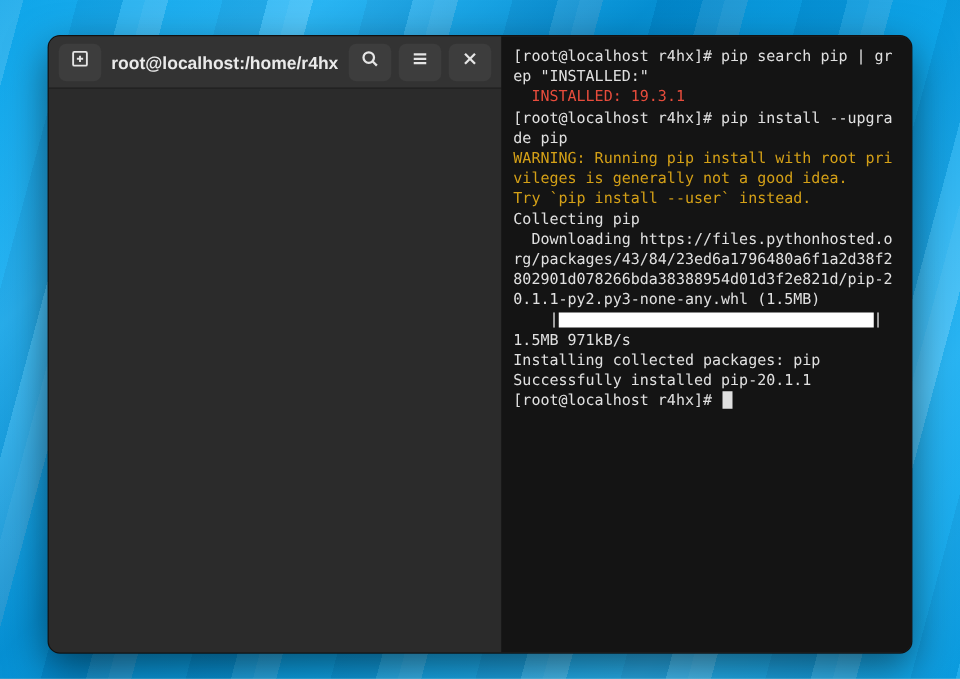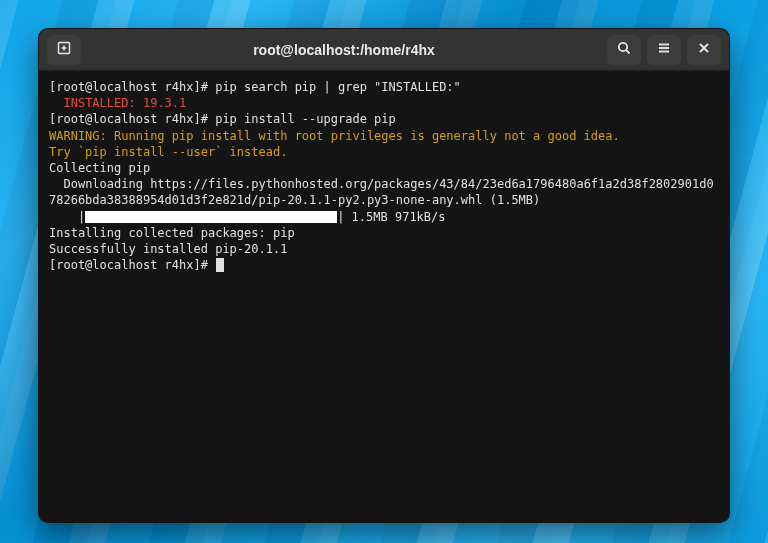--- a/index.html
+++ b/index.html
@@ -29,21 +29,21 @@
     .terminal-window {
       position: absolute;
       top: 28px;
       left: 38px;
       right: 38px;
       bottom: 20px;
       background: #2b2b2b;
       border-radius: 10px;
       box-shadow: 0 12px 32px rgba(0,0,0,0.5);
       display: flex;
-      flex-direction: column;
+      flex-direction: row;
       overflow: hidden;
       border: 1px solid rgba(0,0,0,0.6);
     }
     .titlebar {
       height: 42px;
       background: #333333;
       display: flex;
       align-items: center;
       padding: 0 8px;
       gap: 8px;

